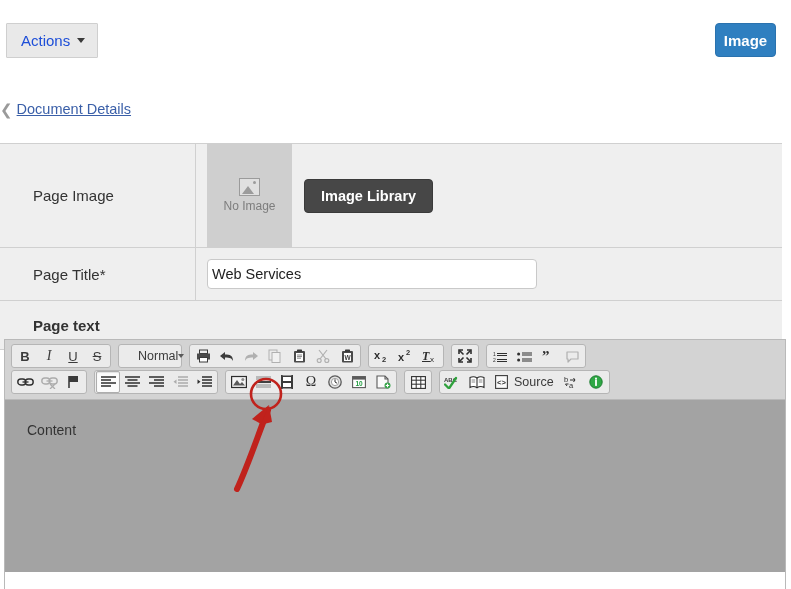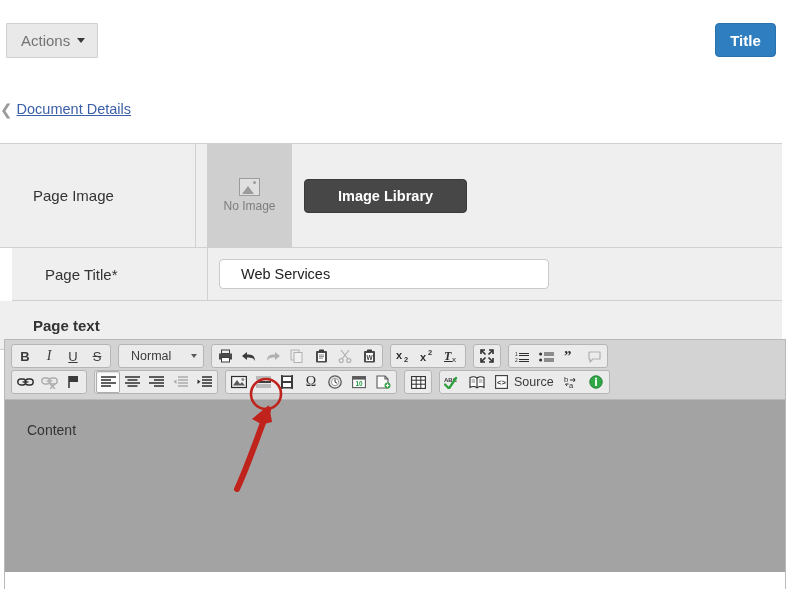--- a/index.html
+++ b/index.html
@@ -12,21 +12,21 @@
   #page { position: relative; width: 791px; height: 589px; background:#fff; }
 
   
   .actions-btn {
     position: absolute; left: 6px; top: 23px;
     height: 35px; padding: 0 12px 0 14px;
     display: flex; align-items: center; gap: 7px;
     background: #e9e9e9;
     border: 1px solid #cfcfcf;
     border-radius: 1px;
-    font-size: 15px; color: #737373;
+    font-size: 15px; color: #1d4ed8;
     box-sizing: border-box;
   }
   .caret-down {
     width: 0; height: 0;
     border-left: 4px solid transparent;
     border-right: 4px solid transparent;
     border-top: 5px solid #3a3a3a;
     display:inline-block;
   }
   .save-btn {
@@ -68,21 +68,21 @@
     width: 196px; flex: 0 0 196px;
     border-right: 1px solid #d0d0d0;
     font-size: 15px; color: #333;
     padding: 0 0 0 33px;
     display: flex; align-items: center;
     box-sizing: border-box;
   }
   .cell-value { flex: 1 1 auto; display: flex; align-items: center; }
 
   .row-image { height: 103px; }
-  .row-title { height: 52px; margin-left: 12px; }
+  .row-title { height: 52px; }
   .row-text  { height: 48px; }
   .row-text .cell-label {
     width: auto; flex: 1 1 auto;
     border-right: none;
     font-weight: bold;
   }
 
   .img-placeholder {
     width: 85px; height: 105px;
     margin-left: 11px;
@@ -103,38 +103,38 @@
     border-left:6px solid transparent;border-right:6px solid transparent;
     border-bottom:8px solid #9b9b9b;
   }
   .img-glyph::after {
     content:""; position:absolute; right:3px; top:2px;
     width:3px;height:3px;border-radius:50%;background:#9b9b9b;
   }
   .no-image-txt { font-size: 12px; color: #7d7d7d; }
   .img-library-btn {
     margin-left: 12px;
-    height: 34px; padding: 0 33px;
+    height: 34px; padding: 0 16px;
     background: #474747;
     border: 1px solid #3a3a3a;
     border-radius: 4px;
     color:#fff; font-size:14.5px; font-weight:bold;
     display:flex; align-items:center; justify-content:center;
     box-sizing:border-box;
   }
 
   .title-input {
     margin-left: 11px;
     width: 330px; height: 30px;
     background: #ffffff;
     border: 1px solid #c9c9c9;
     border-radius: 4px;
     font-family: "Liberation Sans", sans-serif;
     font-size: 14.5px; color: #222;
-    padding: 0 21px;
+    padding: 0 4px;
     box-sizing: border-box;
   }
 
   
   .editor {
     position: absolute; left: 4px; top: 339px;
     width: 782px; height: 250px;
     border: 1px solid #b9b9b9;
     border-bottom: none;
     box-sizing: border-box;
@@ -168,21 +168,21 @@
   .btn.wide { width: auto; padding: 0 5px; gap:4px; }
   .btn.disabled { opacity: 0.33; }
   .btn.active {
     background: #fbfbfb;
     border: 1px solid #adadad;
     box-shadow: inset 0 1px 1px rgba(0,0,0,.10);
   }
   .btn svg { display:block; }
   .fmt-select {
     display:flex; align-items:center; justify-content:space-between;
-    width: 82px; height: 22px; padding: 0 5px 0 11px;
+    width: 60px; height: 22px; padding: 0 5px 0 18px;
     font-size: 12.5px; color: #3b3b3b;
     box-sizing: border-box;
   }
   .fmt-caret {
     width:0;height:0;
     border-left:3px solid transparent;border-right:3px solid transparent;
     border-top:4px solid #5a5a5a;
   }
   .src-label { font-size: 12.5px; color:#3b3b3b; padding-left:2px; }
 
@@ -202,21 +202,21 @@
 <body>
 
 <div id="page">
 
   <div class="actions-btn">
     <span>Actions</span>
     <span class="caret-down"></span>
   </div>
 
   <div class="save-btn">
-    <span>Title</span>
+    <span>Image</span>
   </div>
 
   <div class="breadcrumb">
     <span class="bc-chevron">❮</span>
     <a class="bc-link" href="#">Document Details</a>
   </div>
 
   <div class="form-table">
 
     <div class="row row-image">

